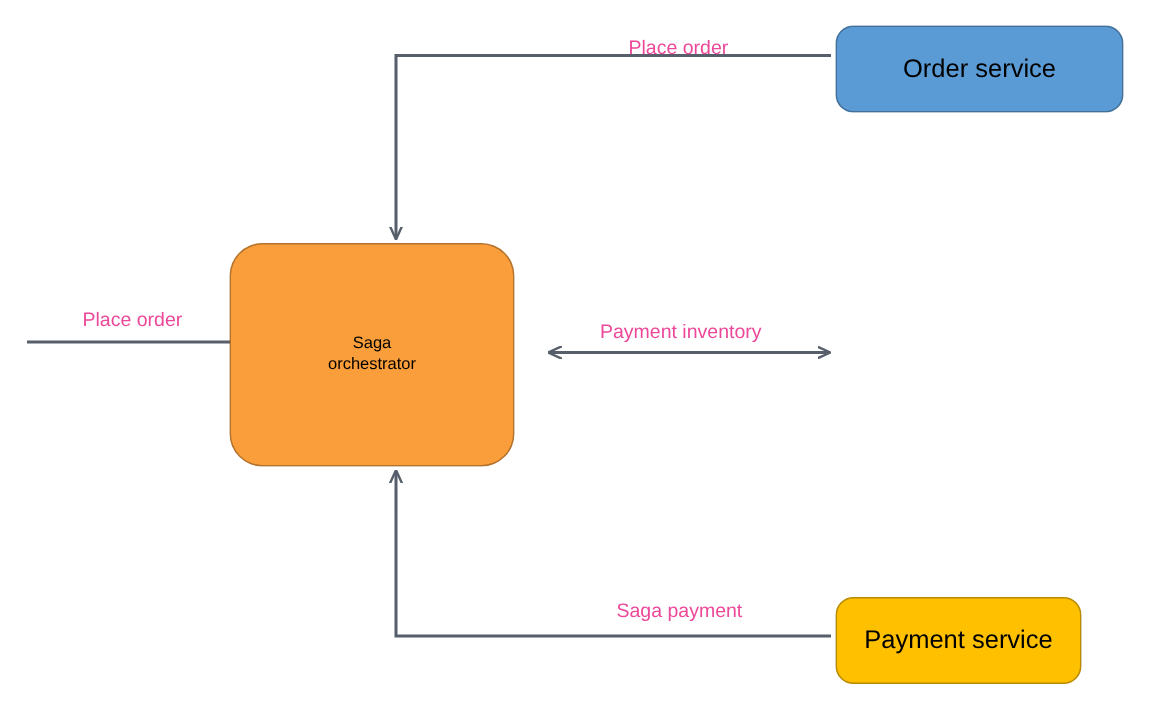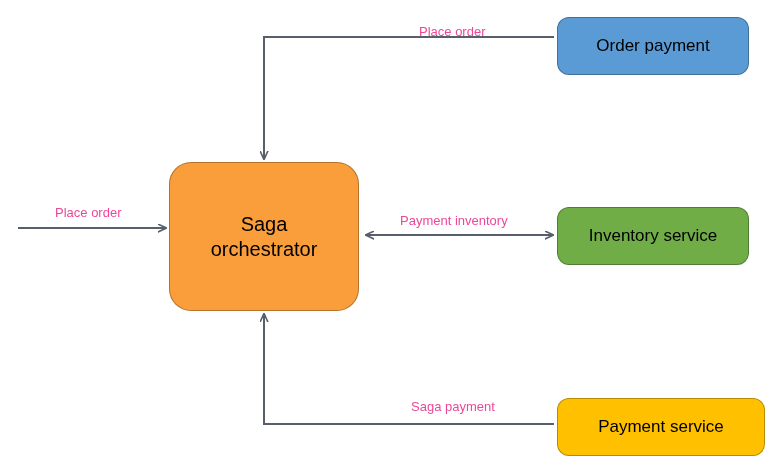--- a/index.html
+++ b/index.html
@@ -36,45 +36,45 @@
     text-align: center;
     color: #000000;
     line-height: 1.22;
     border: 1px solid rgba(0,0,0,0.28);
   }
   .node-label {
     display: block;
     white-space: pre-line;
   }
   #node-orchestrator {
-    left: 169px;
+    left: 153px;
     top: 162px;
     width: 190px;
     height: 149px;
     border-radius: 22px;
-    font-size: 20px;
+    font-size: 11px;
   }
   #node-order {
     left: 557px;
     top: 17px;
     width: 192px;
     height: 58px;
     font-size: 17px;
   }
   #node-inventory {
     left: 557px;
     top: 207px;
     width: 192px;
     height: 58px;
     font-size: 17px;
   }
   #node-payment {
     left: 557px;
     top: 398px;
-    width: 208px;
+    width: 164px;
     height: 58px;
     font-size: 17px;
   }
   .edge-label {
     position: absolute;
     font-size: 13px;
     color: #ec4899;
     white-space: nowrap;
     background: transparent;
   }
@@ -122,24 +122,21 @@
   <div class="edge-label" id="label-update-inventory">Payment inventory</div>
 
   <div class="edge-label" id="label-make-payment">Saga payment</div>
 
   <div class="node" id="node-orchestrator" style="background-color: rgb(250, 158, 59);">
     <span class="node-label">Saga
 orchestrator</span>
   </div>
 
   <div class="node" id="node-order" style="background-color: rgb(91, 155, 213);">
-    <span class="node-label">Order payment</span>
+    <span class="node-label">Order service</span>
   </div>
 
-  <div class="node" id="node-inventory" style="background-color: rgb(112, 173, 71);">
-    <span class="node-label">Inventory service</span>
-  </div>
 
   <div class="node" id="node-payment" style="background-color: rgb(255, 192, 0);">
     <span class="node-label">Payment service</span>
   </div>
 
 </div>
 
 </body></html>

